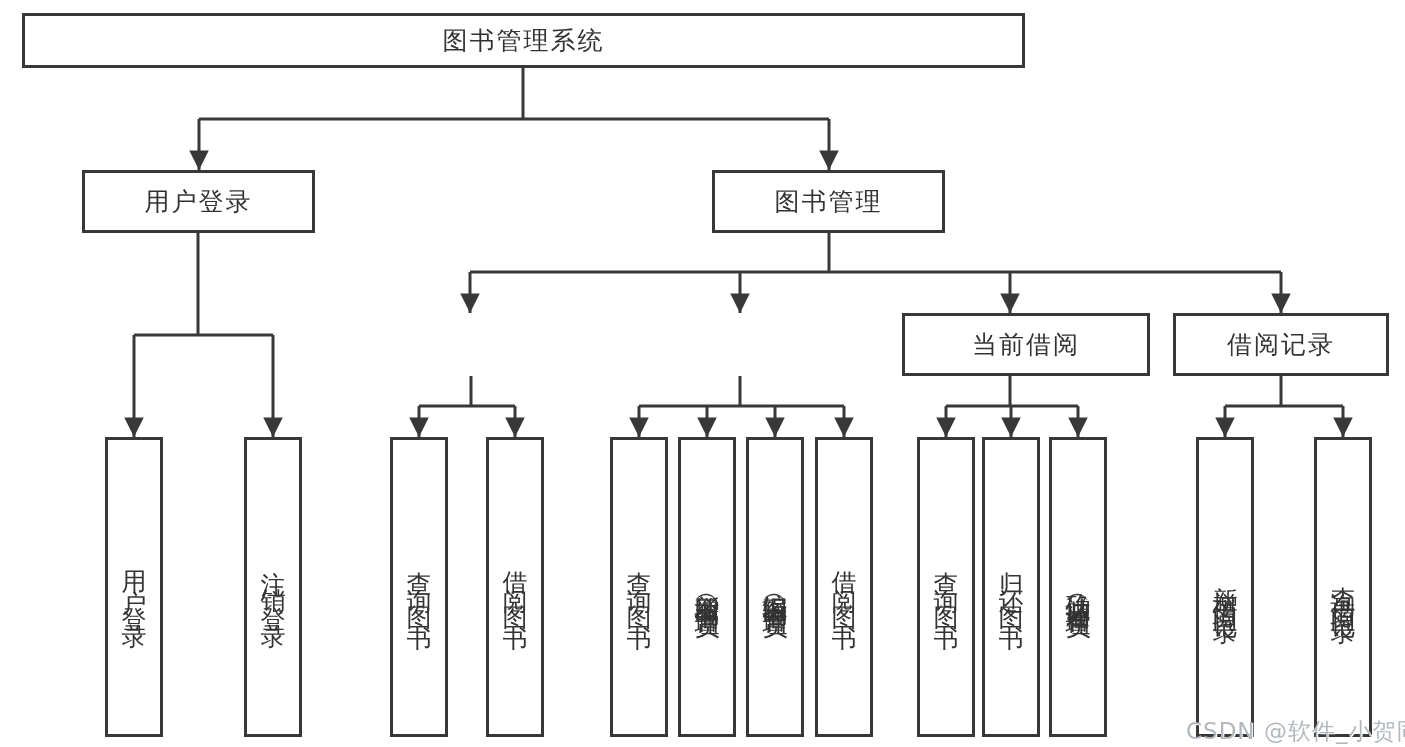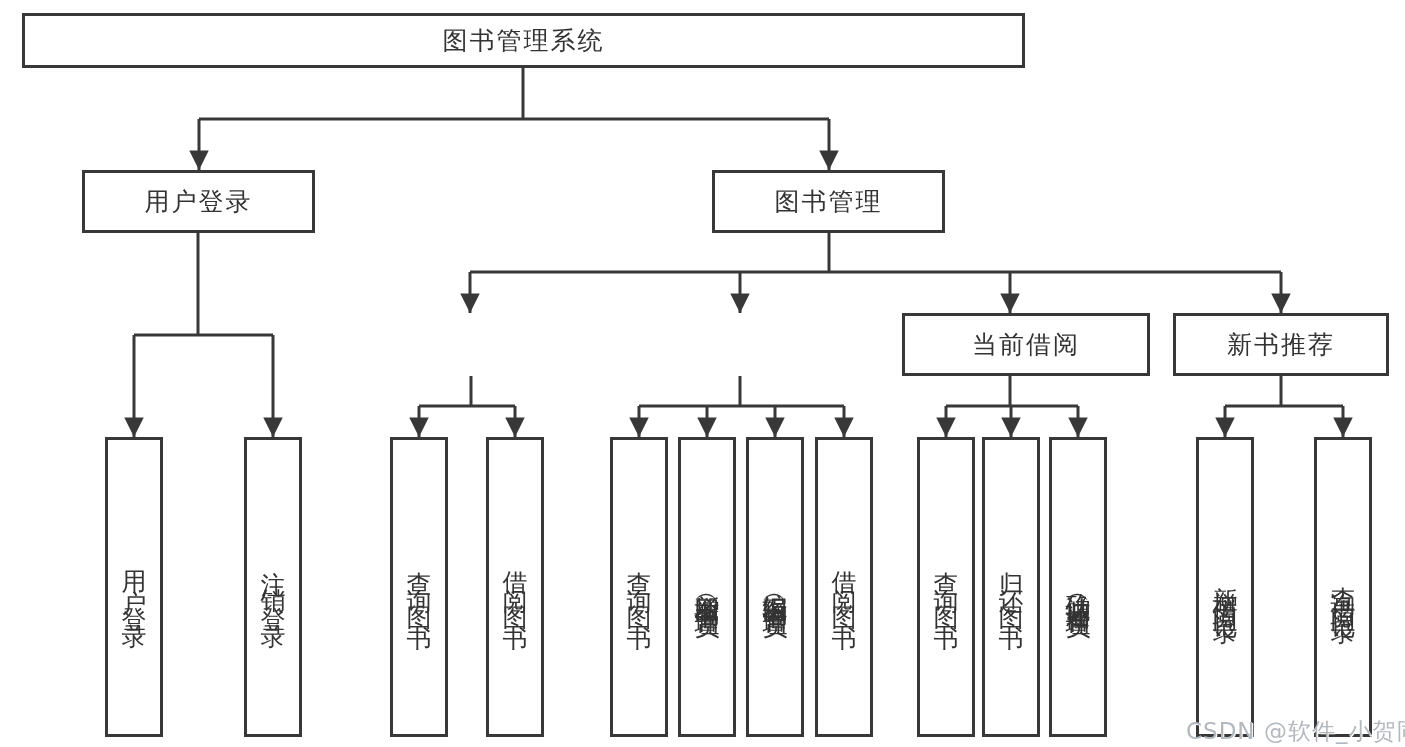--- a/index.html
+++ b/index.html
@@ -116,21 +116,21 @@
     <span class="lbl">用户登录</span>
   </div>
   <div class="node h" style="left:712px; top:170px; width:233px; height:63px;">
     <span class="lbl">图书管理</span>
   </div>
 
   <div class="node h" style="left:902px; top:313px; width:248px; height:63px;">
     <span class="lbl">当前借阅</span>
   </div>
   <div class="node h" style="left:1173px; top:313px; width:216px; height:63px;">
-    <span class="lbl">新书推荐</span>
+    <span class="lbl">借阅记录</span>
   </div>
 
   <div class="node v vt4" style="left:105px; top:437px; width:58px; height:300px;">
     <span class="lbl">用户登录</span>
   </div>
   <div class="node v vt4" style="left:244px; top:437px; width:58px; height:300px;">
     <span class="lbl">注销登录</span>
   </div>
 
   <div class="node v vt4" style="left:390px; top:437px; width:58px; height:300px;">

